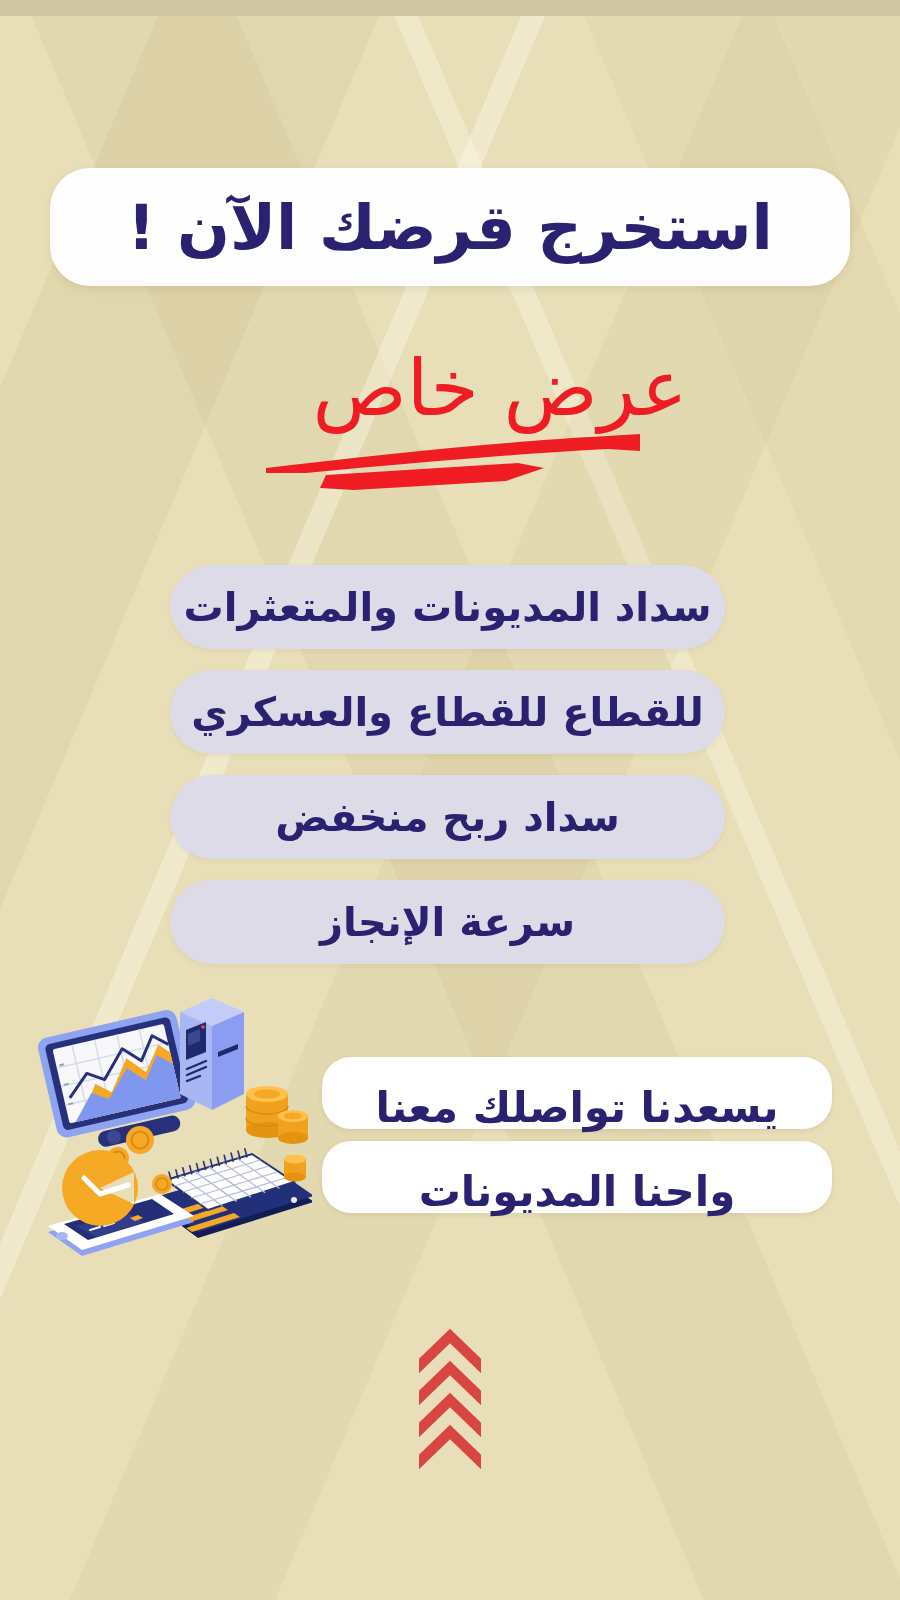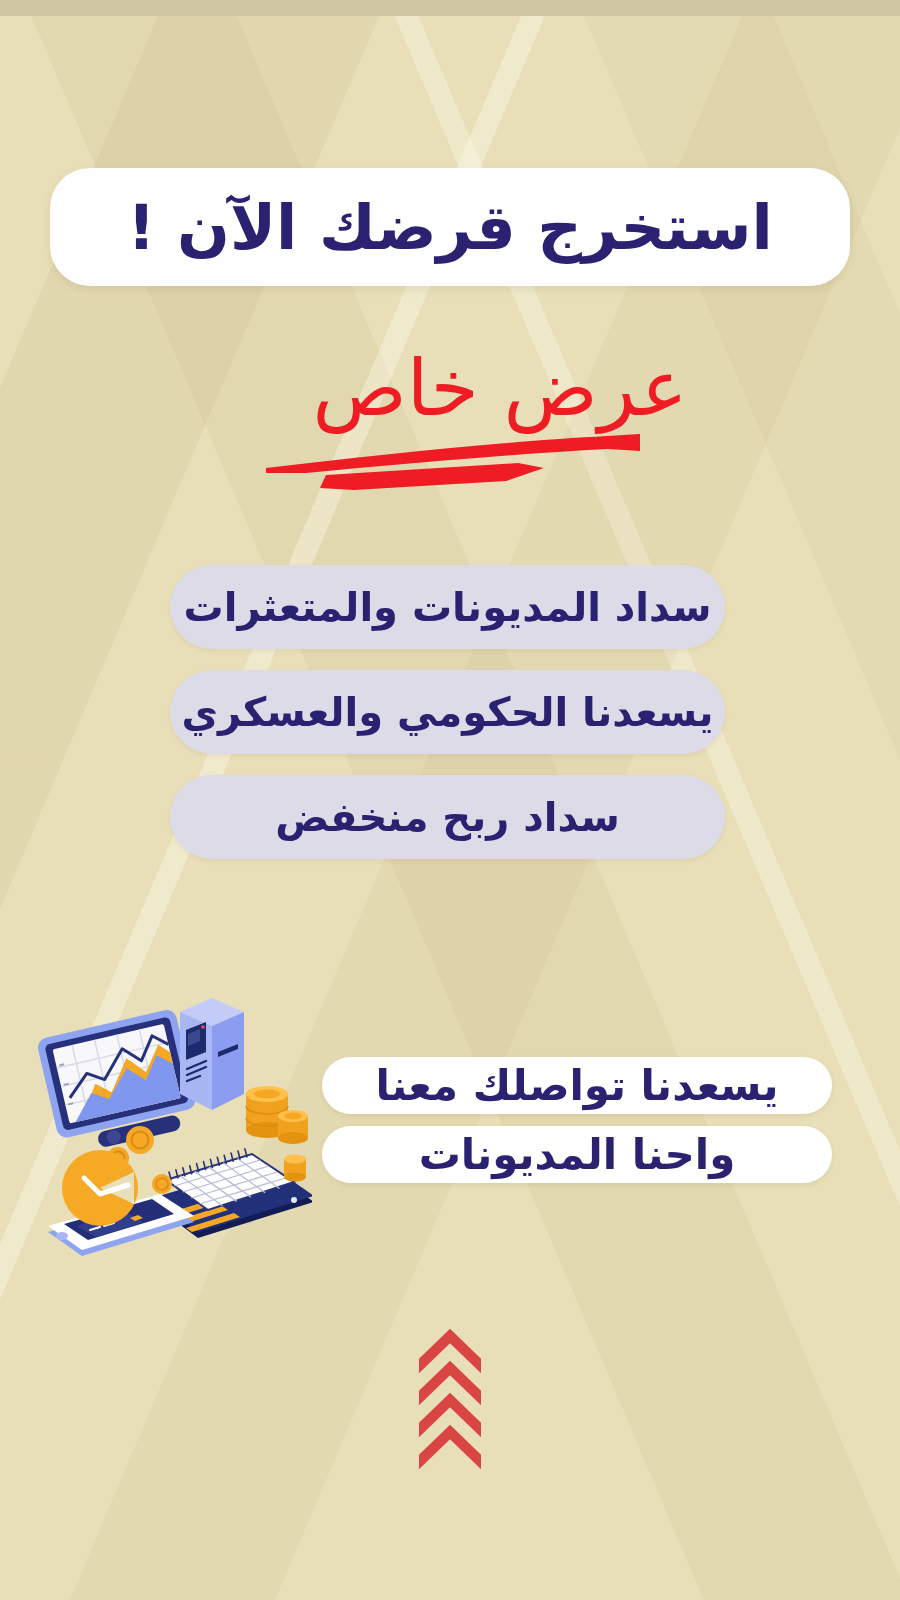--- a/index.html
+++ b/index.html
@@ -70,23 +70,23 @@
     font-size:40px;font-weight:bold;white-space:nowrap;
   }
   .illustration{
     position:absolute;left:22px;top:972px;width:290px;height:275px;
   }
   .cta-list{
     position:absolute;left:322px;top:1041px;width:510px;
     display:flex;flex-direction:column;gap:12px;
   }
   .cta-pill{
-    height:57px;border-radius:29px;
+    height:72px;border-radius:29px;
     background:var(--cta-bg,#ffffff);
-    display:flex;align-items:center;justify-content:center;
+    display:flex;align-items:flex-end;justify-content:center;
     box-shadow:0 2px 5px rgba(90,80,40,0.10);
     overflow:visible;
   }
   .cta-pill span{
     color:var(--navy,#2a2270);
     font-size:42px;font-weight:bold;white-space:nowrap;line-height:1;
   }
   .chevrons{
     position:absolute;left:419px;top:1310px;width:62px;height:146px;
   }
@@ -108,24 +108,27 @@
   <svg class="swoosh" viewBox="0 0 380 62" aria-hidden="true">
     <path class="swoosh-fill" d="M4,40 C120,26 250,13 345,8 L378,6 L378,23 L346,21 C250,26 150,35 44,45 L4,45 Z"></path>
     <path class="swoosh-fill" d="M64,47 L256,35 L282,40 L244,53 L92,62 L58,60 Z"></path>
   </svg>
 
   <div class="features">
     <div class="feature-pill">
       <span>سداد المديونات والمتعثرات</span>
     </div>
     <div class="feature-pill">
-      <span>يسعدنا الحكومي والعسكري</span>
+      <span>للقطاع للقطاع والعسكري</span>
     </div>
     <div class="feature-pill">
       <span>سداد ربح منخفض</span>
+    </div>
+    <div class="feature-pill">
+      <span>سرعة الإنجاز</span>
     </div>
   </div>
 
   <svg class="illustration" viewBox="0 0 290 275" aria-hidden="true">
 
     <g transform="translate(14,52) rotate(-13)">
       <rect x="0" y="0" width="142" height="102" rx="10" fill="#8ea4f0"></rect>
       <rect x="7" y="7" width="128" height="88" rx="5" fill="#27307a"></rect>
       <rect x="14" y="13" width="114" height="76" rx="2" fill="#f8f8fb"></rect>
       <g stroke="#d7dae8" stroke-width="1.5">

